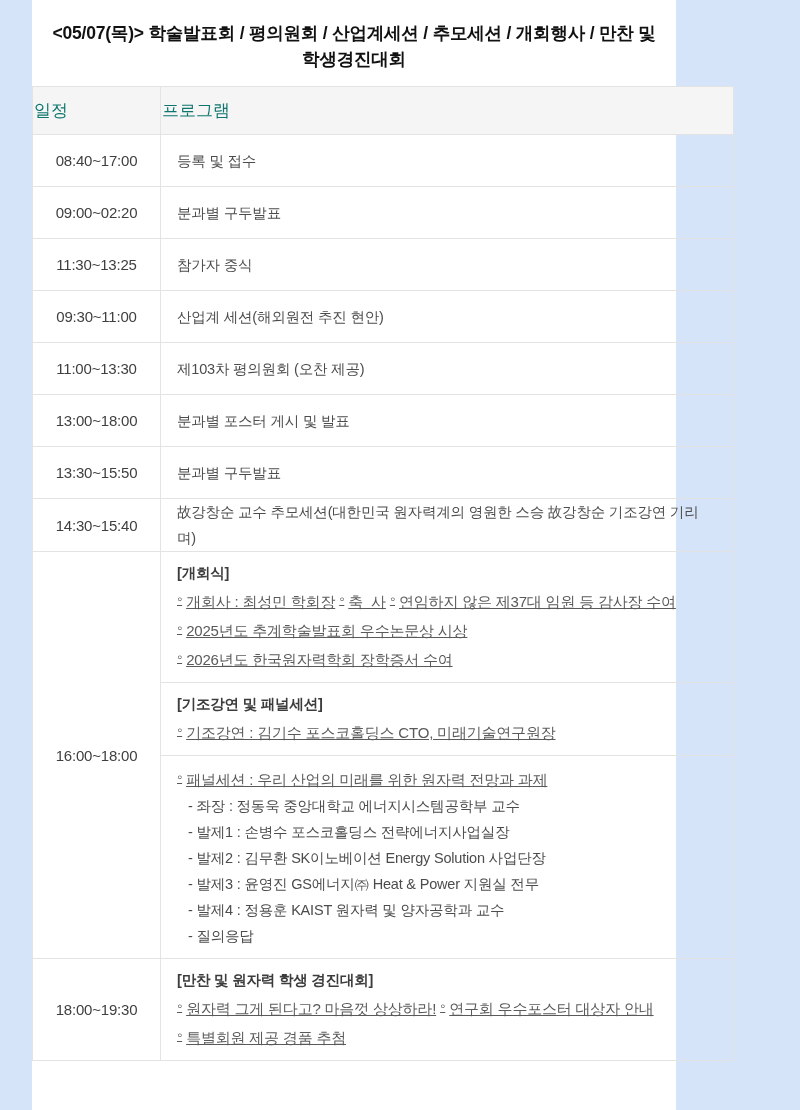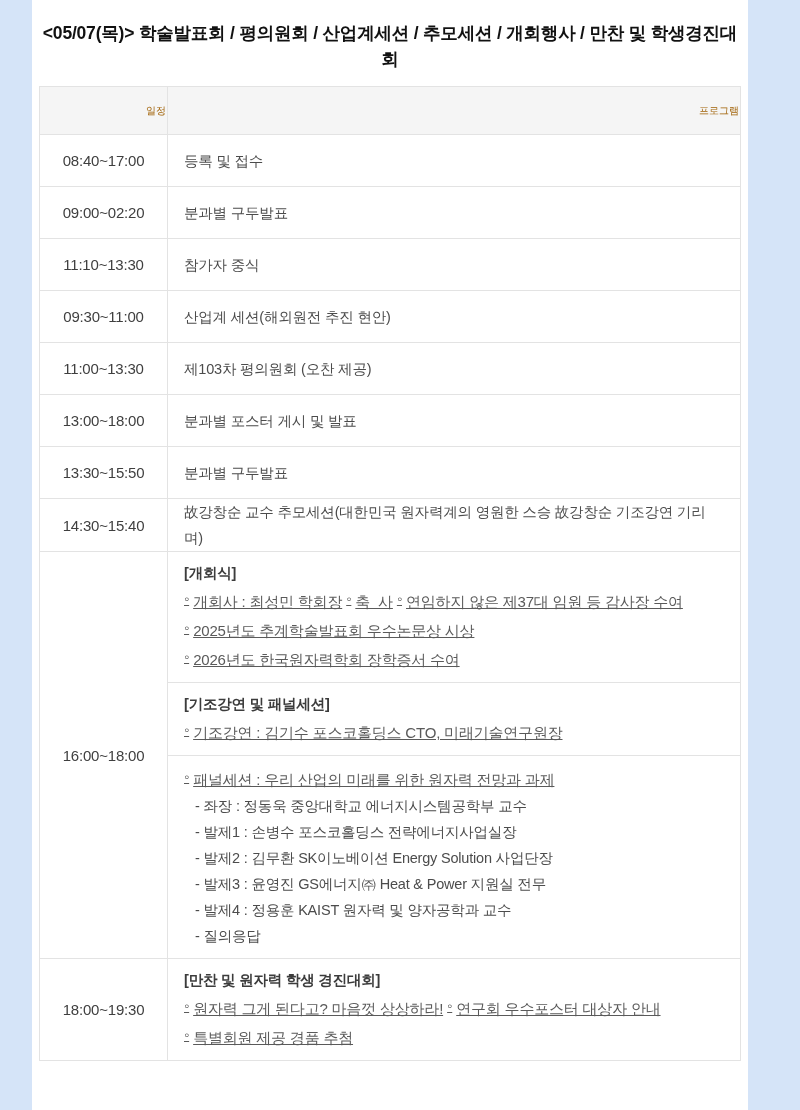--- a/index.html
+++ b/index.html
@@ -6,21 +6,21 @@
   html, body { margin: 0; padding: 0; }
   body {
     width: 800px;
     height: 1110px;
     background: var(--page-bg, #d5e4f8);
     font-family: "Liberation Sans", "DejaVu Sans", sans-serif;
     overflow: hidden;
   }
   .card {
     margin: 0 32px;
-    width: 716px;
+    width: 644px;
     height: 1110px;
     background: var(--card-bg, #ffffff);
     padding-top: 12px;
   }
   .title {
     font-size: 17.5px;
     font-weight: bold;
     color: var(--title-color, #111111);
     text-align: center;
     margin: 8px 10px 14px;
@@ -34,23 +34,23 @@
     table-layout: fixed;
   }
   .schedule th, .schedule td {
     border: 1px solid var(--border-color, #e3e3e3);
   }
   th.col-time { width: 128px; }
   thead th {
     background: var(--header-bg, #f5f5f5);
     height: 48px;
     font-weight: 400;
-    font-size: 10px;
-    color: #a16207;
-    text-align: right;
+    font-size: 17px;
+    color: #0f766e;
+    text-align: left;
   }
   td.time-cell {
     text-align: center;
     font-size: 15px;
     color: #3f3f3f;
     letter-spacing: -0.2px;
   }
   td.program-cell {
     font-size: 14.5px;
     color: #4c4c4c;
@@ -90,21 +90,21 @@
             <div class="line plain">등록 및 접수</div>
           </td>
         </tr>
         <tr class="simple">
           <td class="time-cell" rowspan="1">09:00~02:20</td>
           <td class="program-cell">
             <div class="line plain">분과별 구두발표</div>
           </td>
         </tr>
         <tr class="simple">
-          <td class="time-cell" rowspan="1">11:10~13:30</td>
+          <td class="time-cell" rowspan="1">11:30~13:25</td>
           <td class="program-cell">
             <div class="line plain">참가자 중식</div>
           </td>
         </tr>
         <tr class="simple">
           <td class="time-cell" rowspan="1">09:30~11:00</td>
           <td class="program-cell">
             <div class="line plain">산업계 세션(해외원전 추진 현안)</div>
           </td>
         </tr>

